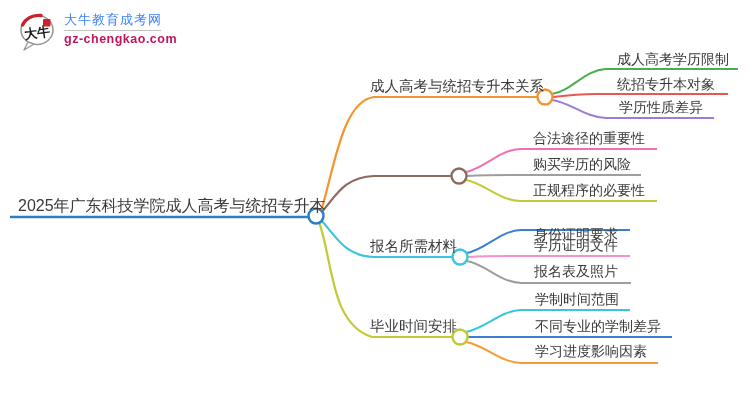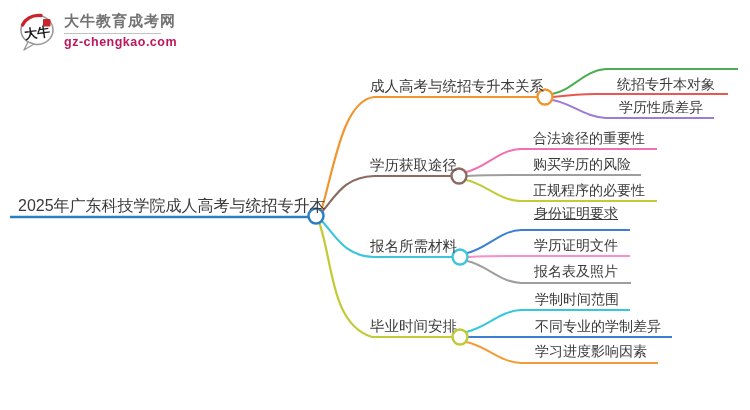--- a/index.html
+++ b/index.html
@@ -13,21 +13,21 @@
   .label{
     position:absolute;white-space:nowrap;color:#3a3a3a;
     line-height:1.2;letter-spacing:0px;
   }
   .root-label{font-size:16px;}
   .branch-label{font-size:14.5px;}
   .sub-label{font-size:14px;}
   
   .logo{position:absolute;left:18px;top:12px;display:flex;align-items:flex-start;}
   .logo-texts{margin-left:6px;}
-  .logo-title{color:#737373;font-weight:bold;font-size:15px;letter-spacing:1px;line-height:1.25;}
+  .logo-title{color:#3b82f6;font-weight:normal;font-size:13px;letter-spacing:1px;line-height:1.25;}
   .logo-sep{width:97px;height:1px;background:#c2c2c2;margin:2px 0 1px 0;}
   .logo-sub{color:#be185d;font-weight:bold;font-size:12.5px;letter-spacing:0.5px;}
 </style>
 </head>
 <body>
 
 <div class="stage">
 
   <div class="logo">
     <svg width="40" height="42" viewBox="0 0 40 42">
@@ -71,30 +71,30 @@
     <circle cx="316" cy="216" r="7.5" fill="#ffffff" stroke-width="2.5" stroke="#2e7fc1"></circle>
     <circle cx="545" cy="97" r="7.5" fill="#ffffff" stroke-width="2.4" stroke="#f2952e"></circle>
     <circle cx="459" cy="176" r="7.5" fill="#ffffff" stroke-width="2.4" stroke="#8d6a60"></circle>
     <circle cx="460" cy="257" r="7.5" fill="#ffffff" stroke-width="2.4" stroke="#3cc5dc"></circle>
     <circle cx="460" cy="337" r="7.5" fill="#ffffff" stroke-width="2.4" stroke="#c2ca35"></circle>
   </svg>
 
   <div class="label root-label" style="left:18px;top:196px;">2025年广东科技学院成人高考与统招专升本</div>
 
   <div class="label branch-label" style="left:370px;top:78px;">成人高考与统招专升本关系</div>
+  <div class="label sub-label" style="left:617px;top:51px;">成人高考学历限制</div>
   <div class="label sub-label" style="left:617px;top:76px;text-align:center;">统招专升本对象</div>
   <div class="label sub-label" style="left:619px;top:99px;">学历性质差异</div>
 
-  <div class="label branch-label" style="left:370px;top:157px;">学历获取途径</div>
   <div class="label sub-label" style="left:533px;top:130px;">合法途径的重要性</div>
   <div class="label sub-label" style="left:533px;top:156px;">购买学历的风险</div>
   <div class="label sub-label" style="left:533px;top:182px;">正规程序的必要性</div>
 
   <div class="label branch-label" style="left:370px;top:238px;">报名所需材料</div>
-  <div class="label sub-label" style="left:534px;top:205px;text-decoration:underline;">身份证明要求</div>
+  <div class="label sub-label" style="left:534px;top:226px;">身份证明要求</div>
   <div class="label sub-label" style="left:534px;top:237px;">学历证明文件</div>
   <div class="label sub-label" style="left:534px;top:263px;">报名表及照片</div>
 
   <div class="label branch-label" style="left:370px;top:318px;">毕业时间安排</div>
   <div class="label sub-label" style="left:535px;top:291px;">学制时间范围</div>
   <div class="label sub-label" style="left:535px;top:318px;">不同专业的学制差异</div>
   <div class="label sub-label" style="left:535px;top:343px;text-align:center;">学习进度影响因素</div>
 
 </div>
 

